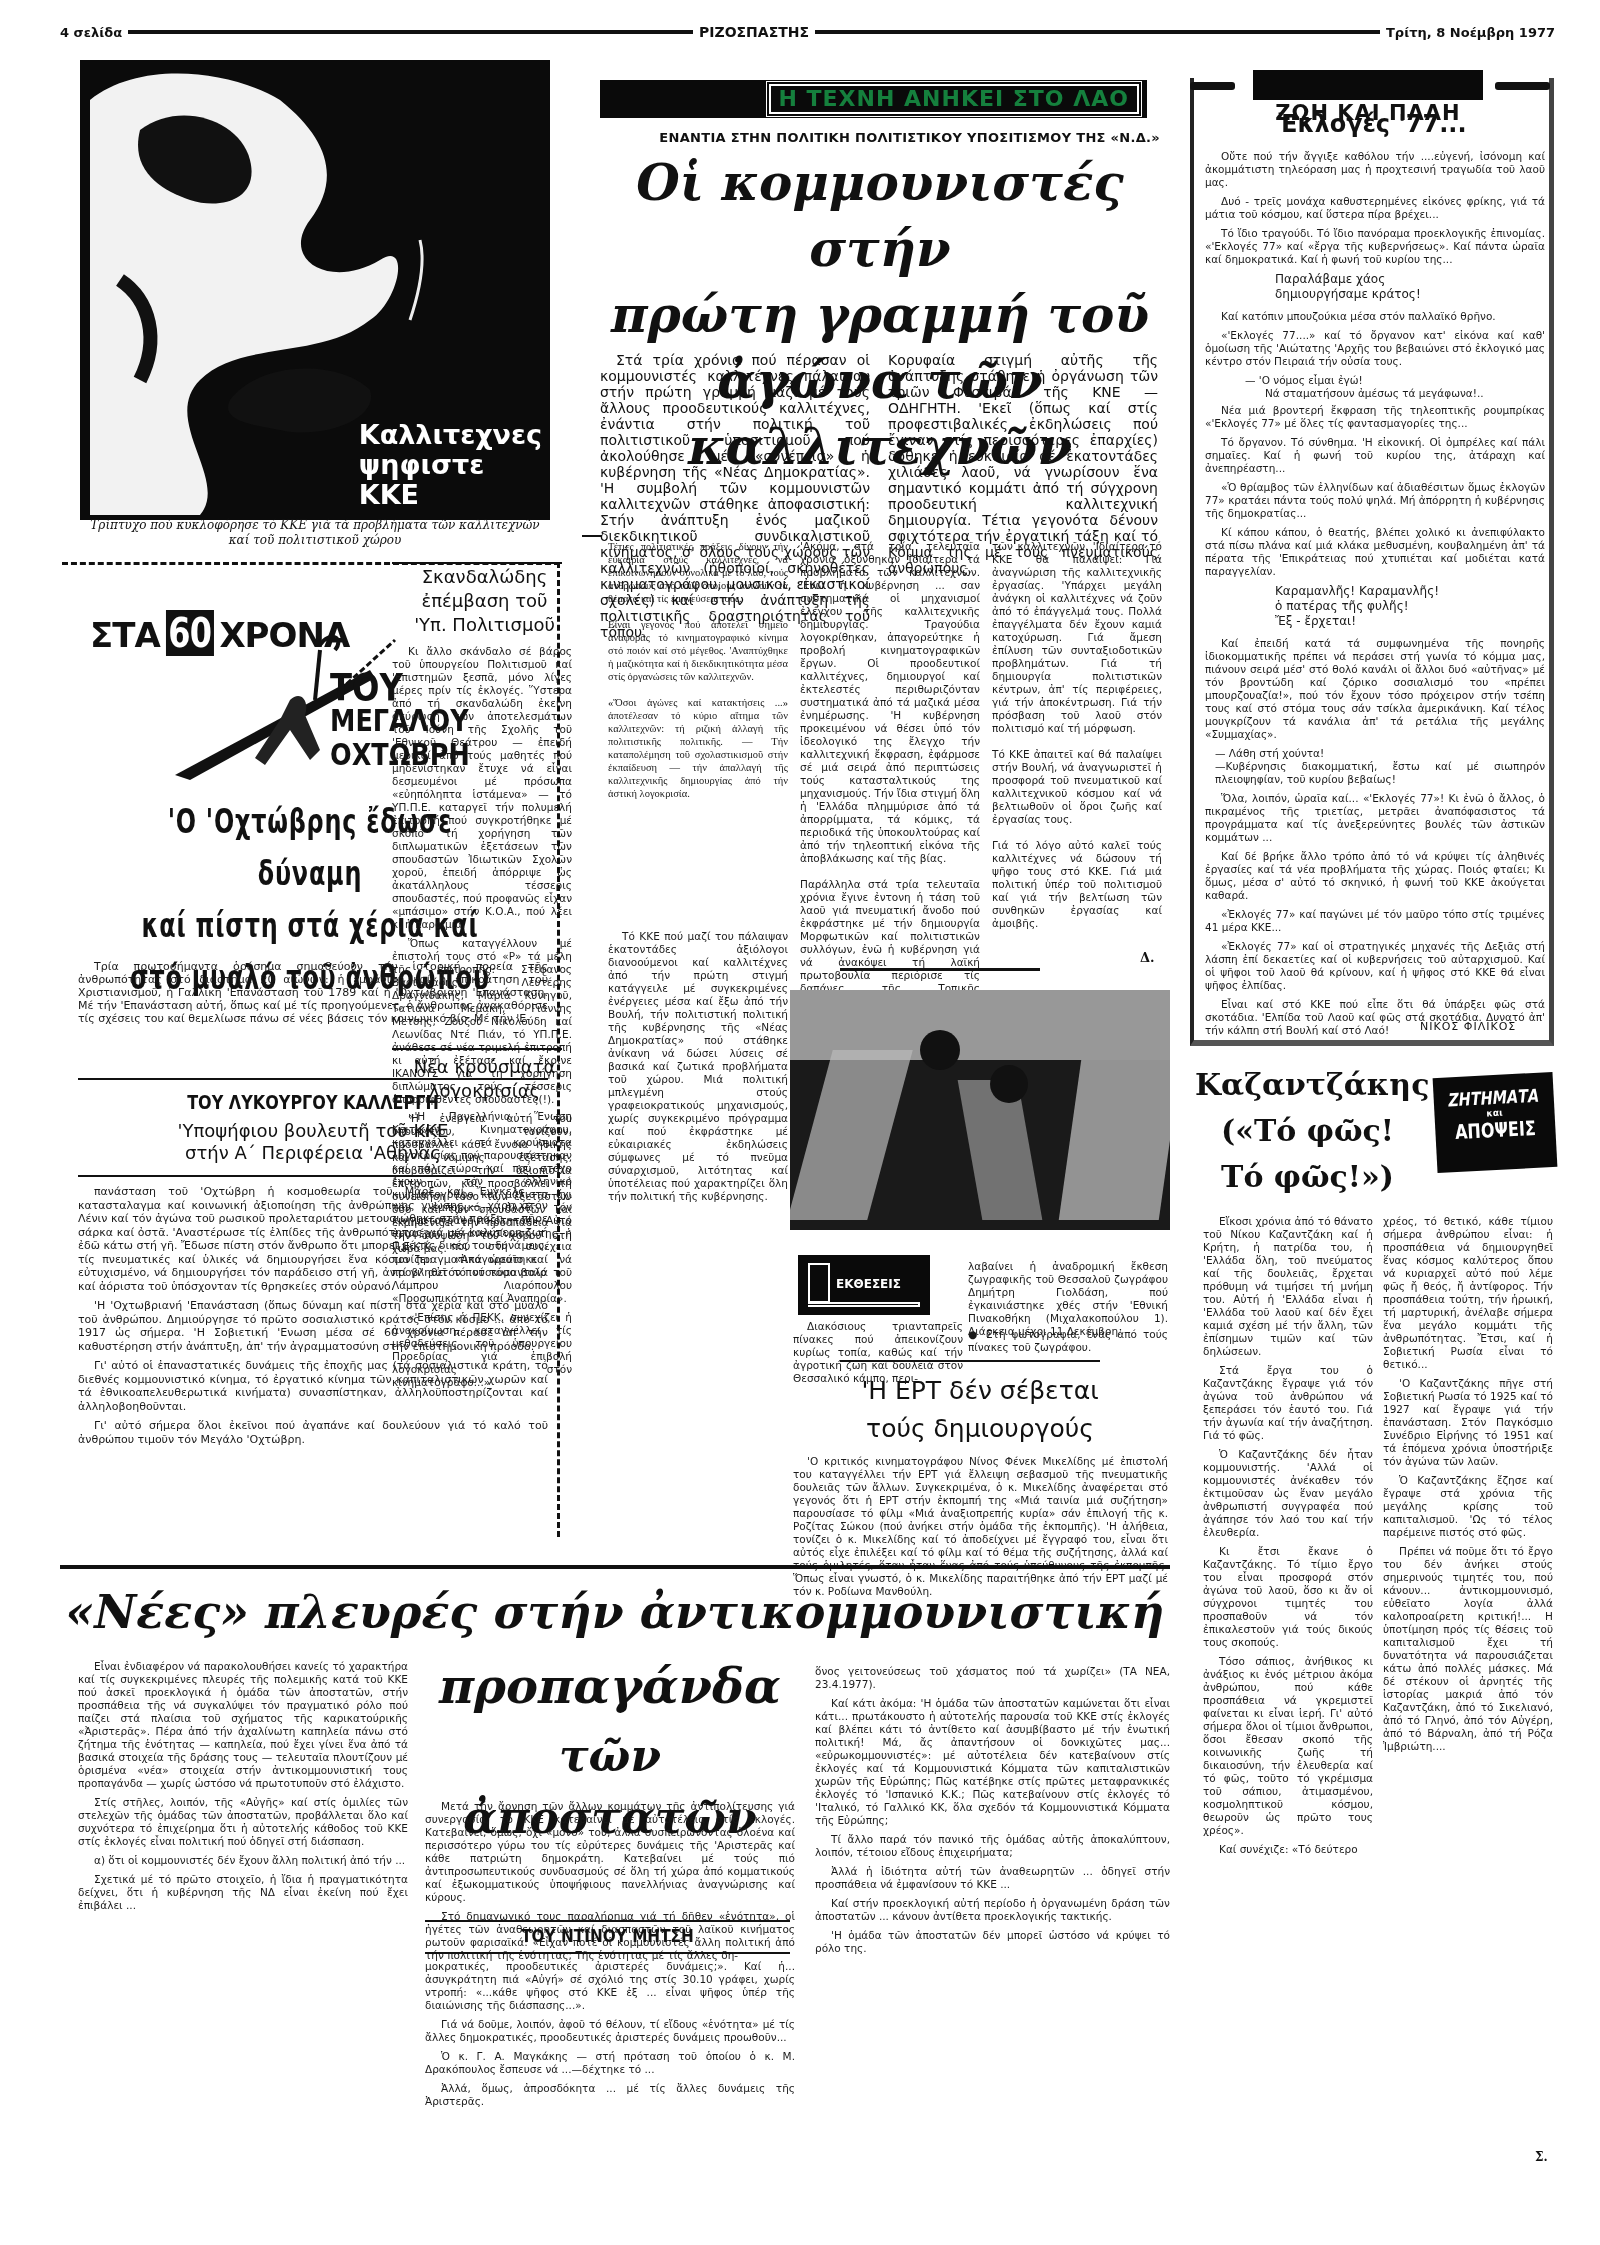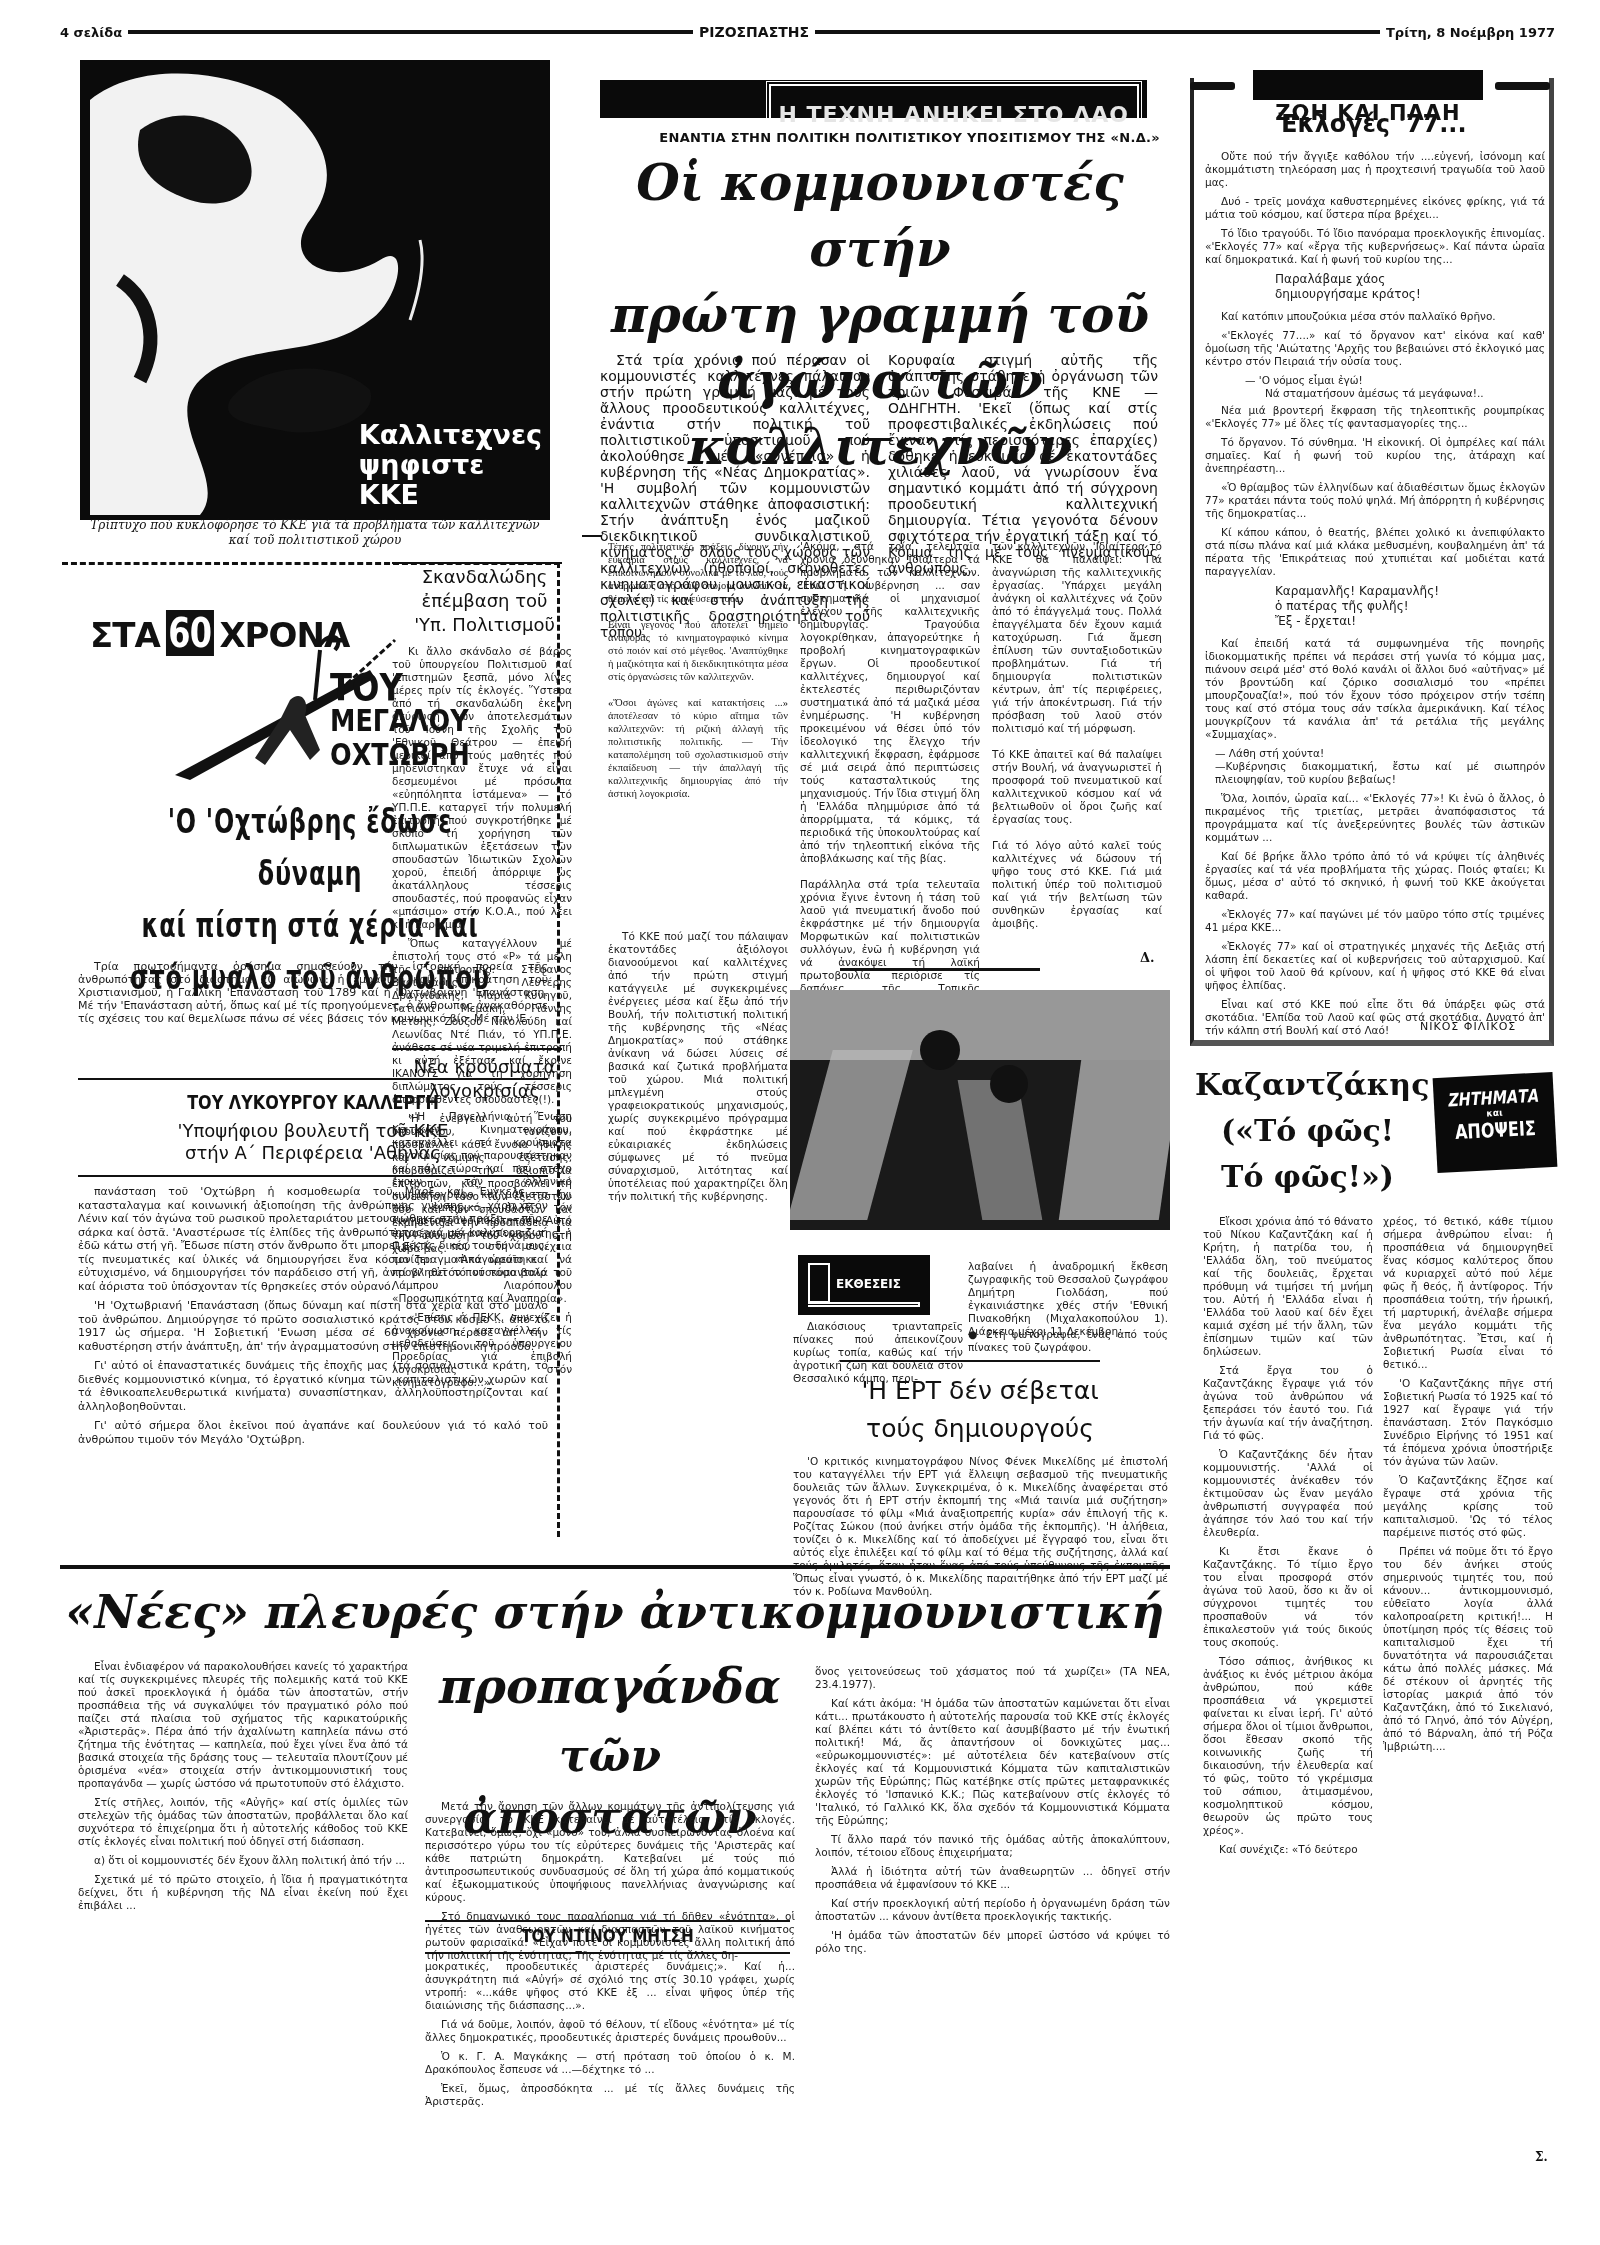--- a/index.html
+++ b/index.html
@@ -16,21 +16,21 @@
   .poster-caption-box { position: absolute; right: 8px; bottom: 10px; color: #fff; font-family: "DejaVu Sans", sans-serif; font-weight: bold; font-size: 27px; line-height: 30px; }
   .img-caption { left: 80px; top: 518px; width: 470px; font-style: italic; font-size: 12px; text-align: center; line-height: 15px; }
   
   .oct-box { left: 62px; top: 562px; width: 498px; height: 975px; border-top: 3px dashed #111; border-right: 3px dashed #111; }
   .oct-title { font-family: "DejaVu Sans", sans-serif; font-weight: bold; }
   .oct-headline { font-family: "DejaVu Sans Condensed", "DejaVu Sans", sans-serif; font-weight: bold; font-size: 34px; line-height: 52px; text-align: center; transform: scaleX(0.78); transform-origin: center; letter-spacing: 1px; }
   .byline { font-family: "DejaVu Sans", sans-serif; font-weight: bold; font-size: 20px; text-align: center; transform: scaleX(0.8); }
   .byline-sub { font-family: "DejaVu Sans", sans-serif; font-size: 18px; text-align: center; line-height: 22px; }
   
   .banner { left: 600px; top: 80px; width: 547px; height: 38px; background: #0a0a0a; }
-  .banner-label { position: absolute; right: 8px; top: 4px; height: 30px; padding: 16px 8px; border: 2px solid #fff; outline: 1px solid #fff; outline-offset: 2px; color: #e5e5e5; font-family: "DejaVu Sans", sans-serif; font-weight: bold; font-size: 22px; line-height: 26px; letter-spacing: 1px; }
+  .banner-label { position: absolute; right: 8px; top: 4px; height: 30px; padding: 0 8px; border: 2px solid #fff; outline: 1px solid #fff; outline-offset: 2px; color: #15803d; font-family: "DejaVu Sans", sans-serif; font-weight: bold; font-size: 22px; line-height: 26px; letter-spacing: 1px; }
   .kicker { left: 600px; top: 130px; width: 560px; font-family: "DejaVu Sans", sans-serif; font-size: 13px; font-weight: bold; text-align: right; letter-spacing: 0.3px; }
   .big-head { font-family: "DejaVu Serif", serif; font-weight: bold; font-style: italic; text-align: center; }
   .mid-body { font-size: 14px; line-height: 16px; font-family: "DejaVu Sans", sans-serif; text-align: justify; }
   
   .zoi-box { left: 1190px; top: 78px; width: 364px; height: 968px; border-left: 4px solid #222; border-right: 5px solid #444; border-bottom: 6px solid #555; background: #fff; }
   .zoi-label { position: absolute; left: 1253px; top: 70px; width: 230px; height: 30px; background: #0a0a0a; }
   .zoi-label span { position: absolute; left: 22px; top: 3px; width: 186px; height: 24px; background: #fff; color: #111; font-family: "DejaVu Sans", sans-serif; font-weight: bold; font-size: 21px; line-height: 24px; text-align: center; letter-spacing: 1px; margin-top: 28px; }
   .zoi-tab { position: absolute; height: 8px; background: #111; border-radius: 3px; }
   .poem { padding-left: 70px; font-size: 12px; line-height: 15px; margin: 6px 0 8px; }
   .verse { padding-left: 40px; }
@@ -269,21 +269,21 @@
   <p>Μετά τήν ἄρνηση τῶν ἄλλων κομμάτων τῆς ἀντιπολίτευσης γιά συνεργασία, τό ΚΚΕ κατεβαίνει μέ αὐτοτέλεια στίς ἐκλογές. Κατεβαίνει, ὅμως, ὄχι «μόνο» του, ἀλλά συσπειρώνοντας ὁλοένα καί περισσότερο γύρω του τίς εὐρύτερες δυνάμεις τῆς 'Αριστερᾶς καί κάθε πατριώτη δημοκράτη. Κατεβαίνει μέ τούς πιό ἀντιπροσωπευτικούς συνδυασμούς σέ ὅλη τή χώρα ἀπό κομματικούς καί ἐξωκομματικούς ὑποψήφιους πανελλήνιας ἀναγνώρισης καί κύρους.</p>
   <p>Στό δημαγωγικό τους παραλήρημα γιά τή δῆθεν «ἑνότητα», οἱ ἡγέτες τῶν ἀναθεωρητῶν καί διασπαστῶν τοῦ λαϊκοῦ κινήματος ρωτοῦν φαρισαϊκά: «Εἶχαν ποτέ οἱ κομμουνιστές ἄλλη πολιτική ἀπό τήν πολιτική τῆς ἑνότητας; Τῆς ἑνότητας μέ τίς ἄλλες δη-</p>
 </div>
 <div class="rule" style="left:425px; top:1920px; width:365px; height:2px;"></div>
 <div class="abs" style="left:425px; top:1925px; width:365px; text-align:center; font-family:'DejaVu Sans',sans-serif; font-weight:bold; font-size:18px; transform:scaleX(.85);">ΤΟΥ ΝΤΙΝΟΥ ΜΗΤΣΗ</div>
 <div class="rule" style="left:425px; top:1952px; width:365px; height:2px;"></div>
 <div class="abs txt small-col" style="left:425px; top:1960px; width:370px; height:270px; overflow:hidden;">
   <p style="text-indent:0">μοκρατικές, προοδευτικές ἀριστερές δυνάμεις;». Καί ἡ... ἀσυγκράτητη πιά «Αὐγή» σέ σχόλιό της στίς 30.10 γράφει, χωρίς ντροπή: «...κάθε ψῆφος στό ΚΚΕ ἐξ ... εἶναι ψῆφος ὑπέρ τῆς διαιώνισης τῆς διάσπασης...».</p>
   <p>Γιά νά δοῦμε, λοιπόν, ἀφοῦ τό θέλουν, τί εἴδους «ἑνότητα» μέ τίς ἄλλες δημοκρατικές, προοδευτικές ἀριστερές δυνάμεις προωθοῦν...</p>
   <p>Ὁ κ. Γ. Α. Μαγκάκης — στή πρόταση τοῦ ὁποίου ὁ κ. Μ. Δρακόπουλος ἔσπευσε νά ...—δέχτηκε τό ...</p>
-  <p>Ἐκεῖ, ὅμως, ἀπροσδόκητα ... μέ τίς ἄλλες δυνάμεις τῆς Ἀριστερᾶς.</p>
+  <p>Ἀλλά, ὅμως, ἀπροσδόκητα ... μέ τίς ἄλλες δυνάμεις τῆς Ἀριστερᾶς.</p>
 </div>
 <div class="abs txt small-col" style="left:815px; top:1665px; width:355px; height:565px; overflow:hidden;">
   <p style="text-indent:0">ὅνος γειτονεύσεως τοῦ χάσματος πού τά χωρίζει» (ΤΑ ΝΕΑ, 23.4.1977).</p>
   <p>Καί κάτι ἀκόμα: 'Η ὁμάδα τῶν ἀποστατῶν καμώνεται ὅτι εἶναι κάτι... πρωτάκουστο ἡ αὐτοτελής παρουσία τοῦ ΚΚΕ στίς ἐκλογές καί βλέπει κάτι τό ἀντίθετο καί ἀσυμβίβαστο μέ τήν ἑνωτική πολιτική! Μά, ἄς ἀπαντήσουν οἱ δονκιχῶτες μας... «εὐρωκομμουνιστές»: μέ αὐτοτέλεια δέν κατεβαίνουν στίς ἐκλογές καί τά Κομμουνιστικά Κόμματα τῶν καπιταλιστικῶν χωρῶν τῆς Εὐρώπης; Πῶς κατέβηκε στίς πρῶτες μεταφρανκικές ἐκλογές τό 'Ισπανικό Κ.Κ.; Πῶς κατεβαίνουν στίς ἐκλογές τό 'Ιταλικό, τό Γαλλικό ΚΚ, ὅλα σχεδόν τά Κομμουνιστικά Κόμματα τῆς Εὐρώπης;</p>
   <p>Τί ἄλλο παρά τόν πανικό τῆς ὁμάδας αὐτῆς ἀποκαλύπτουν, λοιπόν, τέτοιου εἴδους ἐπιχειρήματα;</p>
   <p>Ἀλλά ἡ ἰδιότητα αὐτή τῶν ἀναθεωρητῶν ... ὁδηγεῖ στήν προσπάθεια νά ἐμφανίσουν τό ΚΚΕ ...</p>
   <p>Καί στήν προεκλογική αὐτή περίοδο ἡ ὀργανωμένη δράση τῶν ἀποστατῶν ... κάνουν ἀντίθετα προεκλογικής τακτικής.</p>
   <p>'Η ὁμάδα τῶν ἀποστατῶν δέν μπορεῖ ὡστόσο νά κρύψει τό ρόλο της.</p>
 </div>
 

